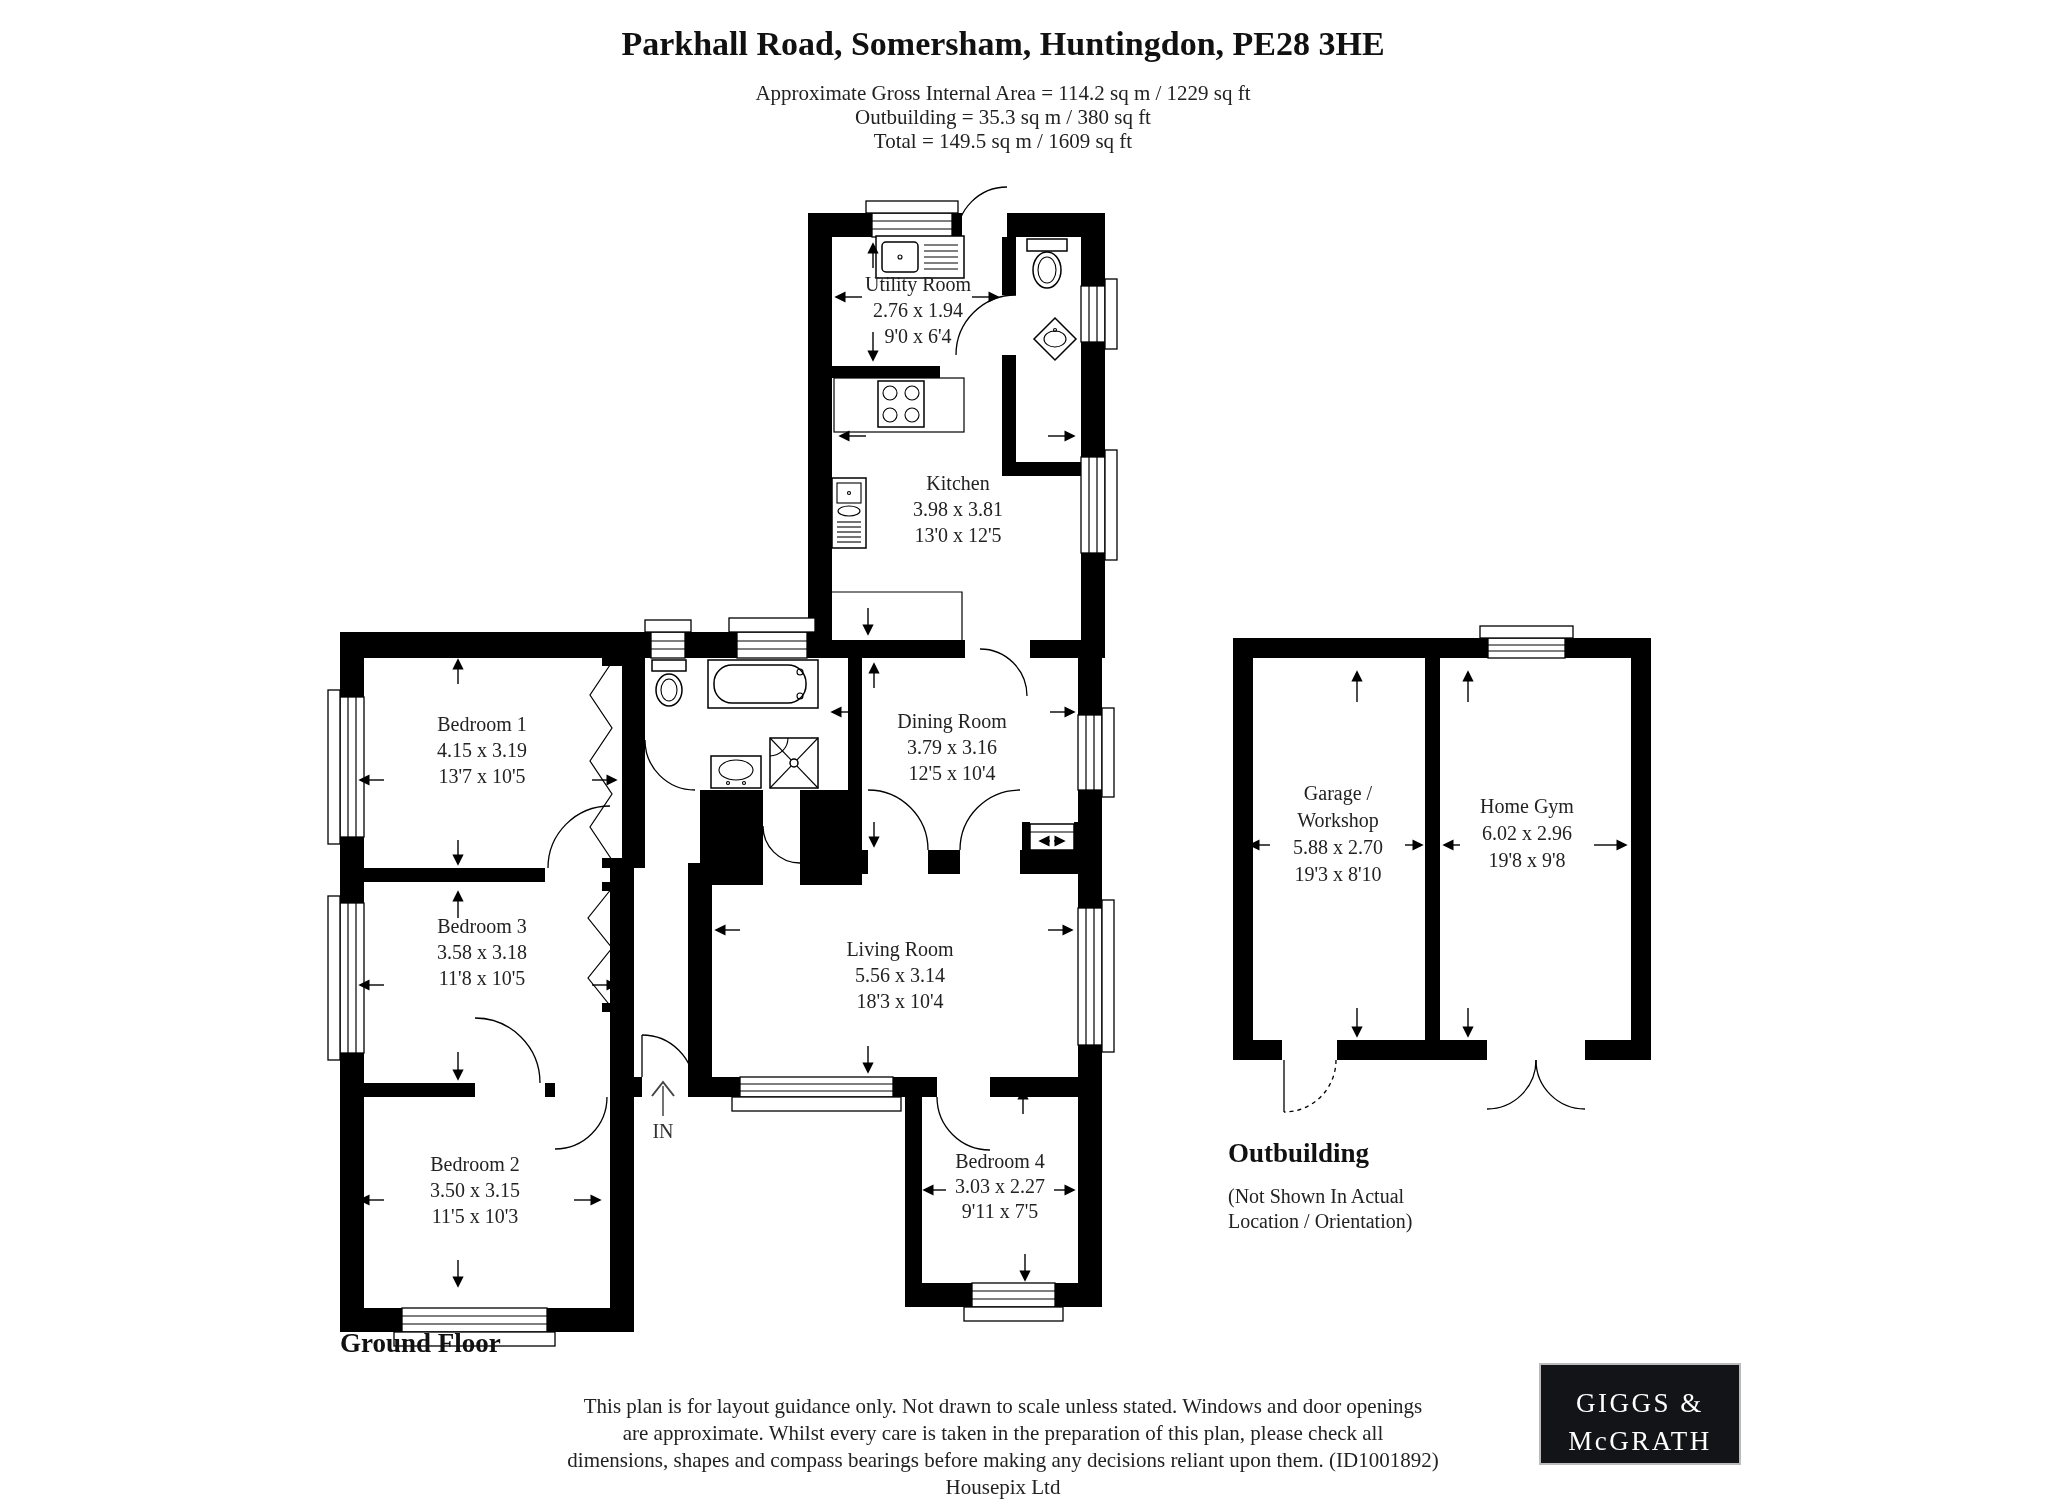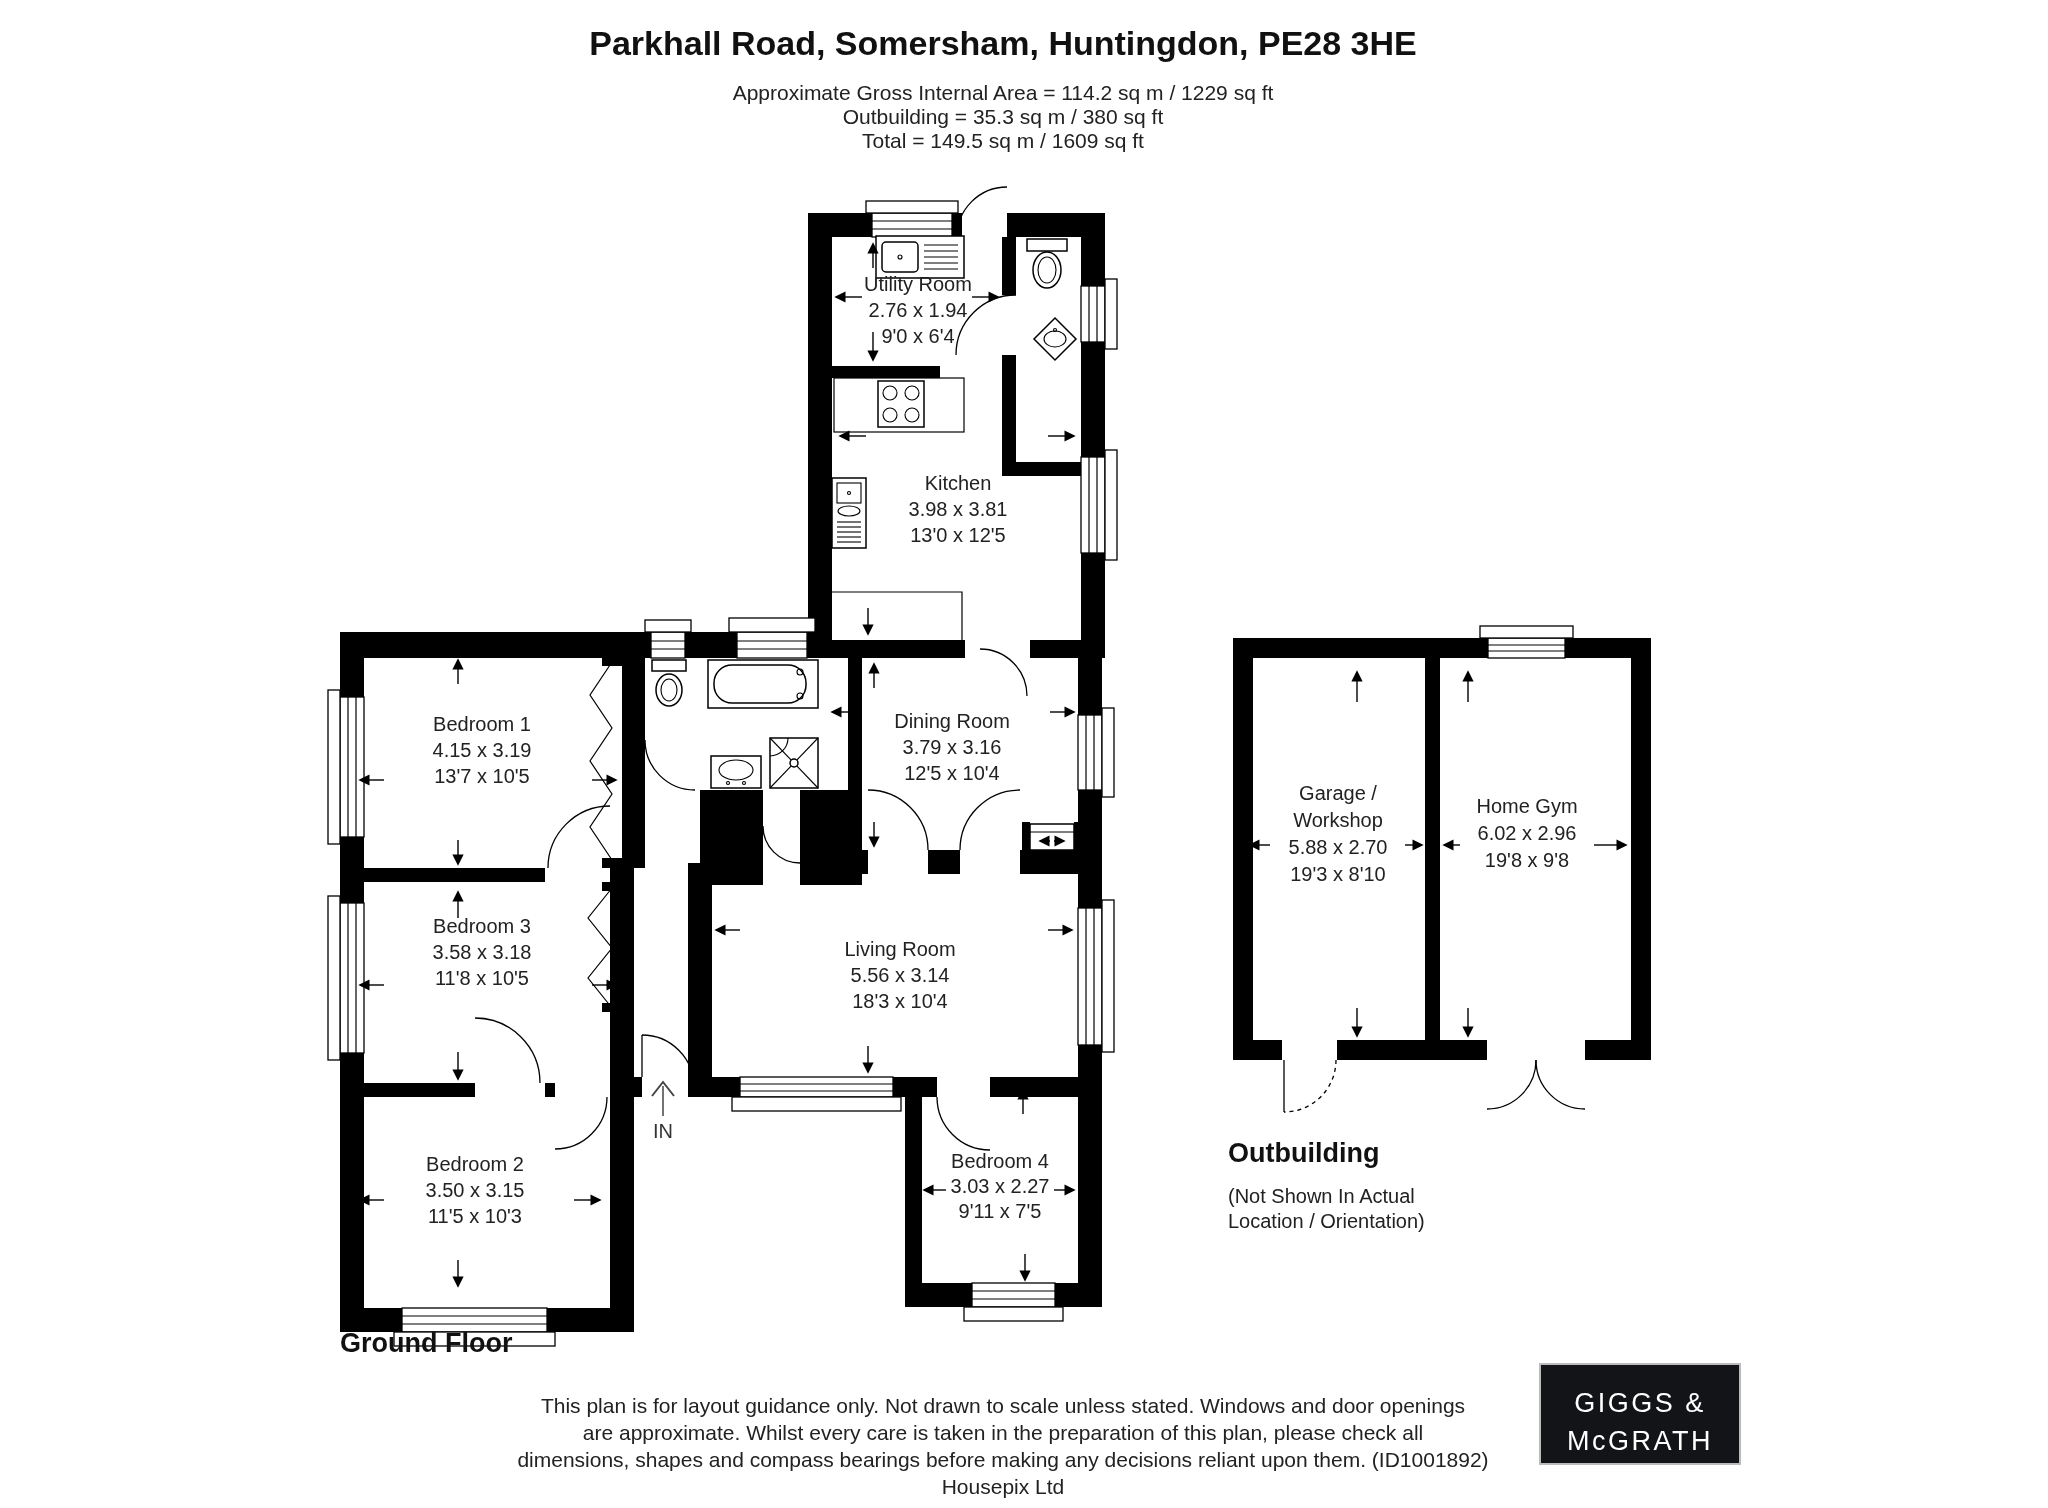--- a/index.html
+++ b/index.html
@@ -1,17 +1,17 @@
 <!DOCTYPE html>
 <html><head>
 <meta charset="utf-8">
 <style>
   html,body{margin:0;padding:0;background:#fff;}
   #page{position:relative;width:2048px;height:1508px;background:#ffffff;overflow:hidden;
-        font-family:Liberation Sans, sans-serif;}
+        font-family:Liberation Serif, serif;}
   svg{position:absolute;left:0;top:0;}
   .wall{fill:#000;}
   .opening{fill:#fff;}
   .winline{stroke:#000;stroke-width:1.3;fill:#fff;}
   .thin{stroke:#000;stroke-width:1.2;fill:none;}
   .door{fill:none;stroke:#000;stroke-width:1.3;}
   .doordot{fill:none;stroke:#000;stroke-width:1.3;stroke-dasharray:4 4;}
   .fix{fill:#fff;stroke:#000;stroke-width:1.5;}
   .fixline{stroke:#000;stroke-width:1.1;fill:none;}
   .dim{stroke:#000;stroke-width:1.4;}

